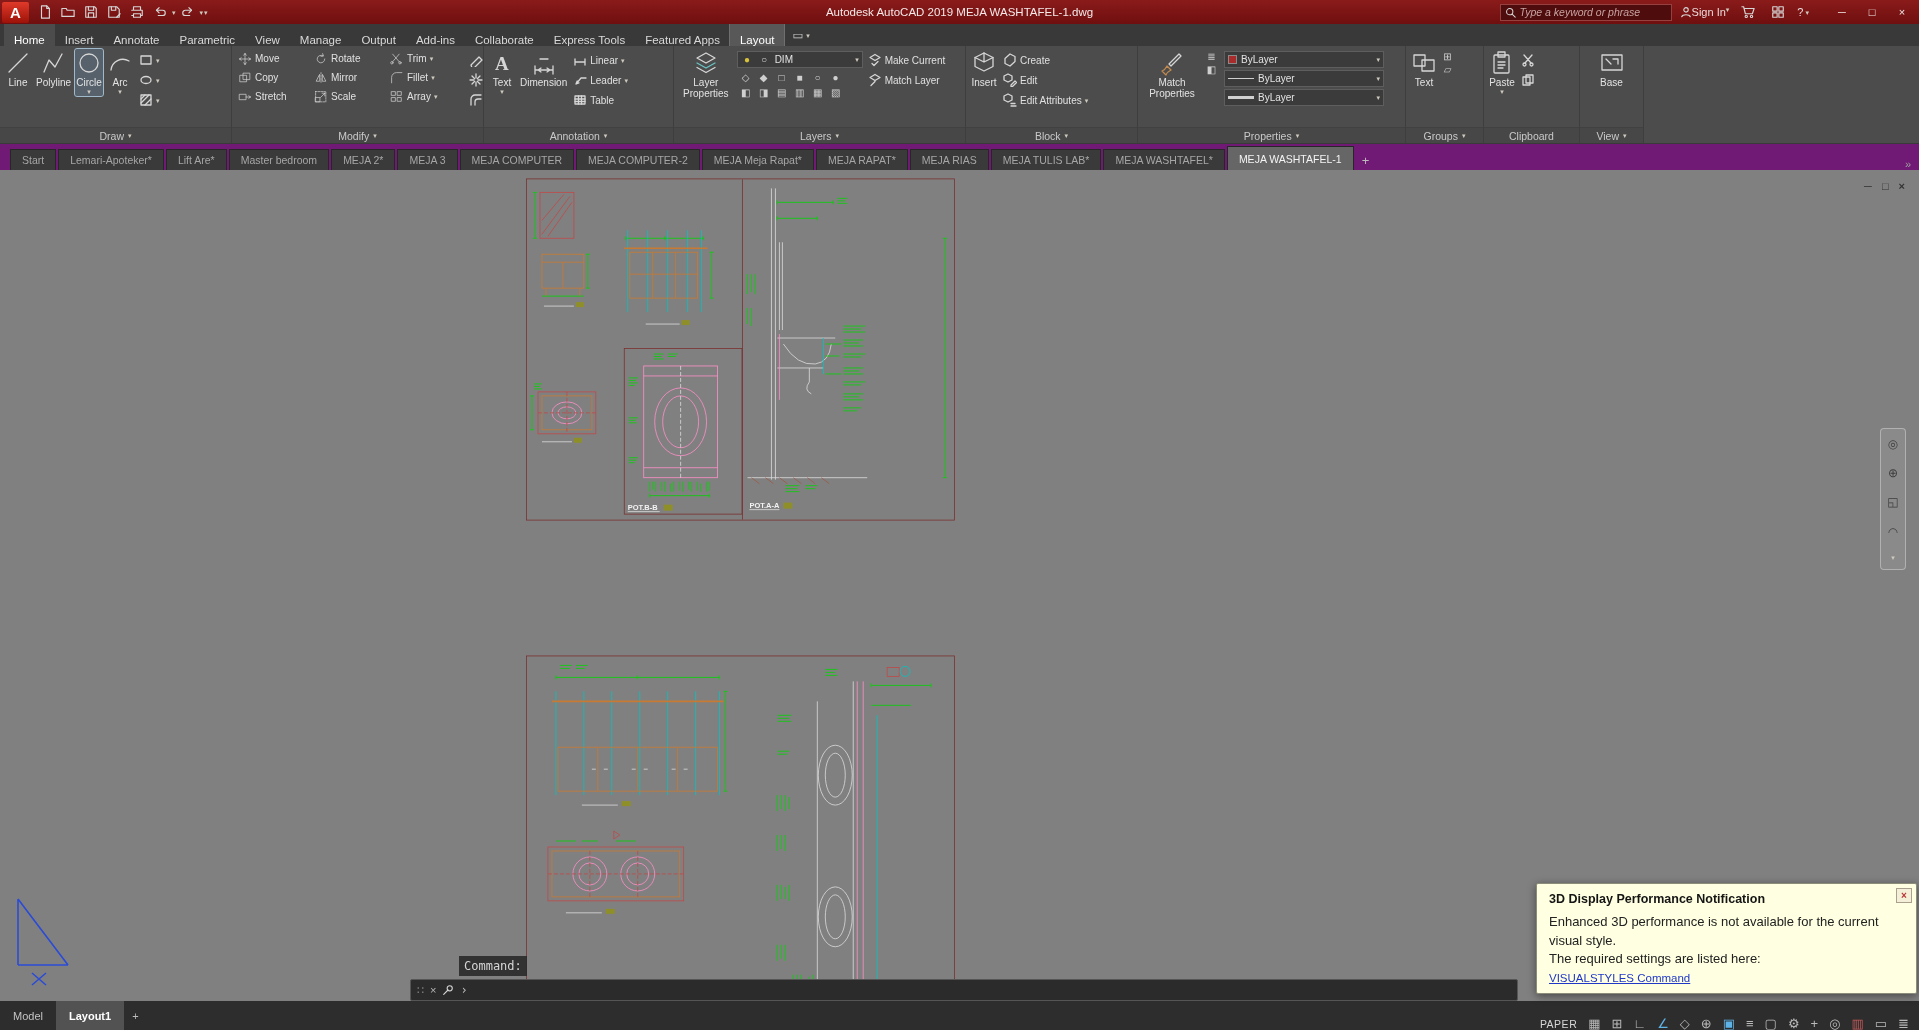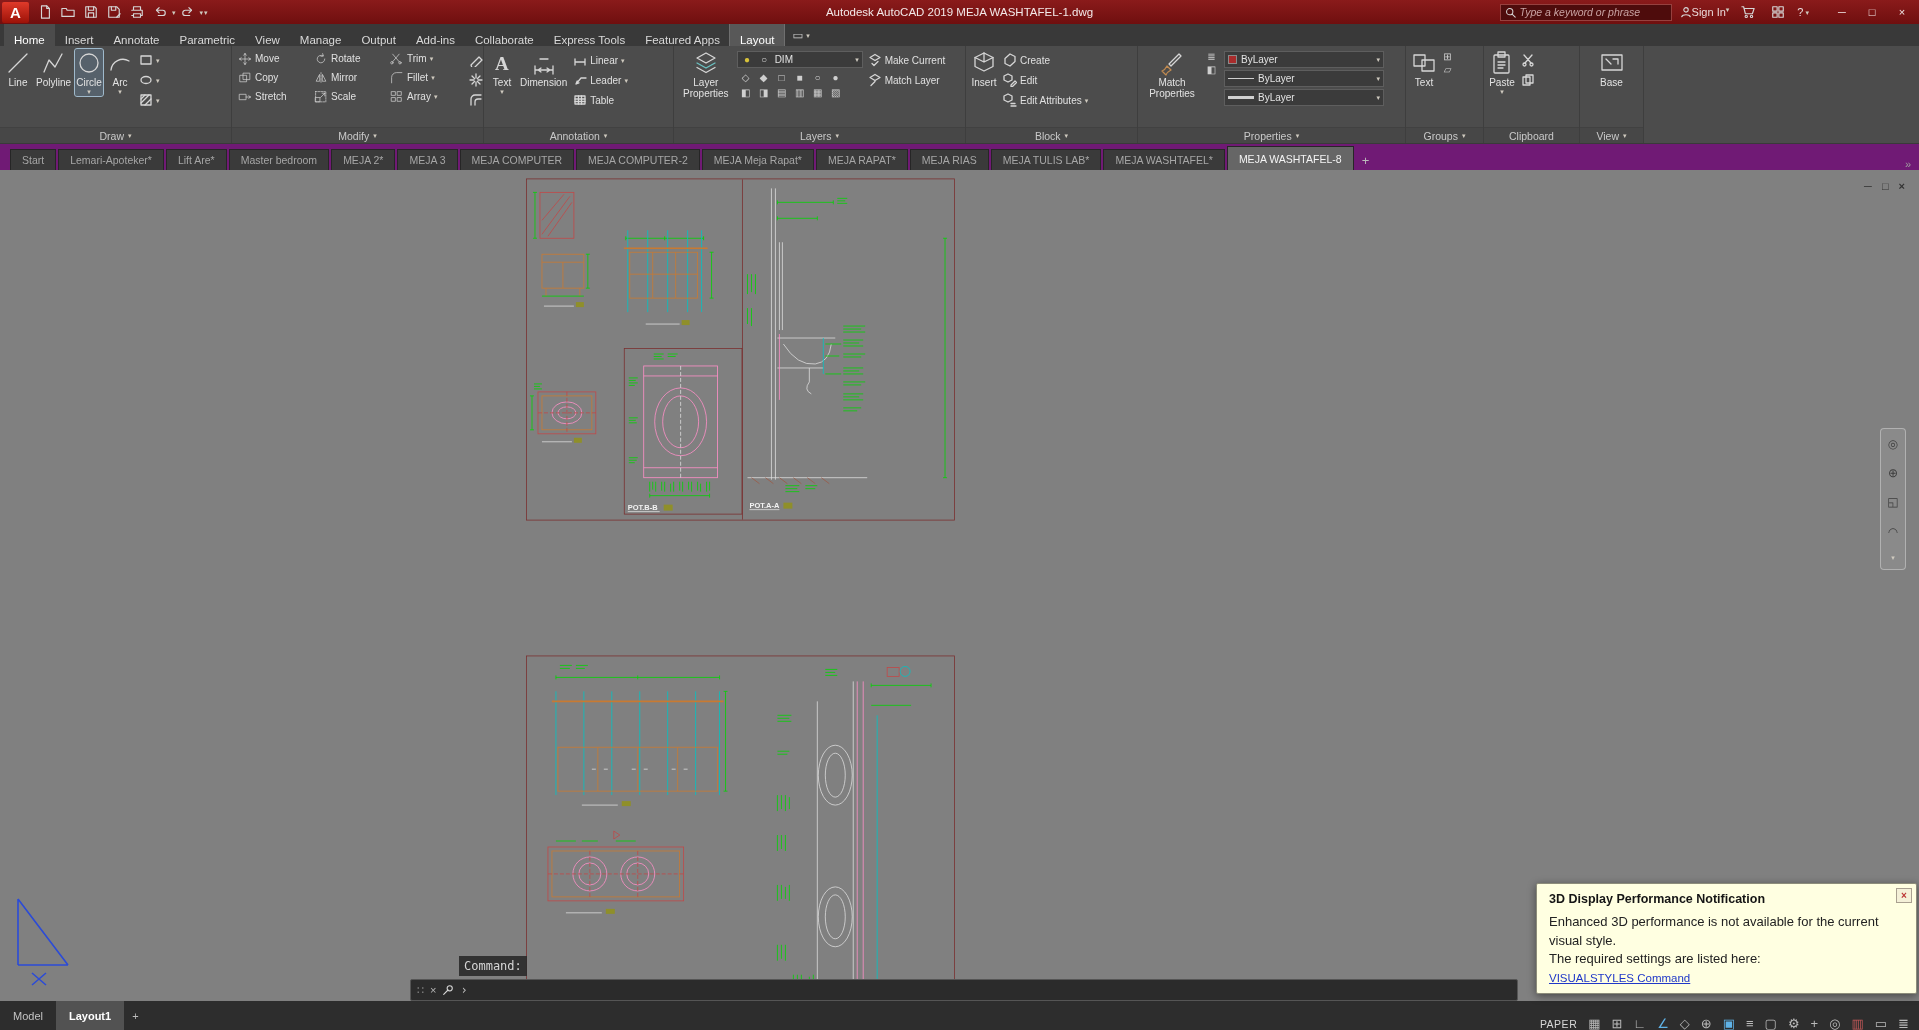--- a/index.html
+++ b/index.html
@@ -684,21 +684,21 @@
     <div class="ftab">
         <span>MEJA RIAS</span>
       </div>
     <div class="ftab">
         <span>MEJA TULIS LAB*</span>
       </div>
     <div class="ftab">
         <span>MEJA WASHTAFEL*</span>
       </div>
     <div class="ftab active">
-        <span>MEJA WASHTAFEL-8</span>
+        <span>MEJA WASHTAFEL-1</span>
       </div>
     <div class="ftab-plus">+</div>
     <div class="ftab-overflow">»</div>
   </div>
 
   <div class="canvas">
 
     <div class="cwc">
       <span>─</span>
       <span>□</span>

